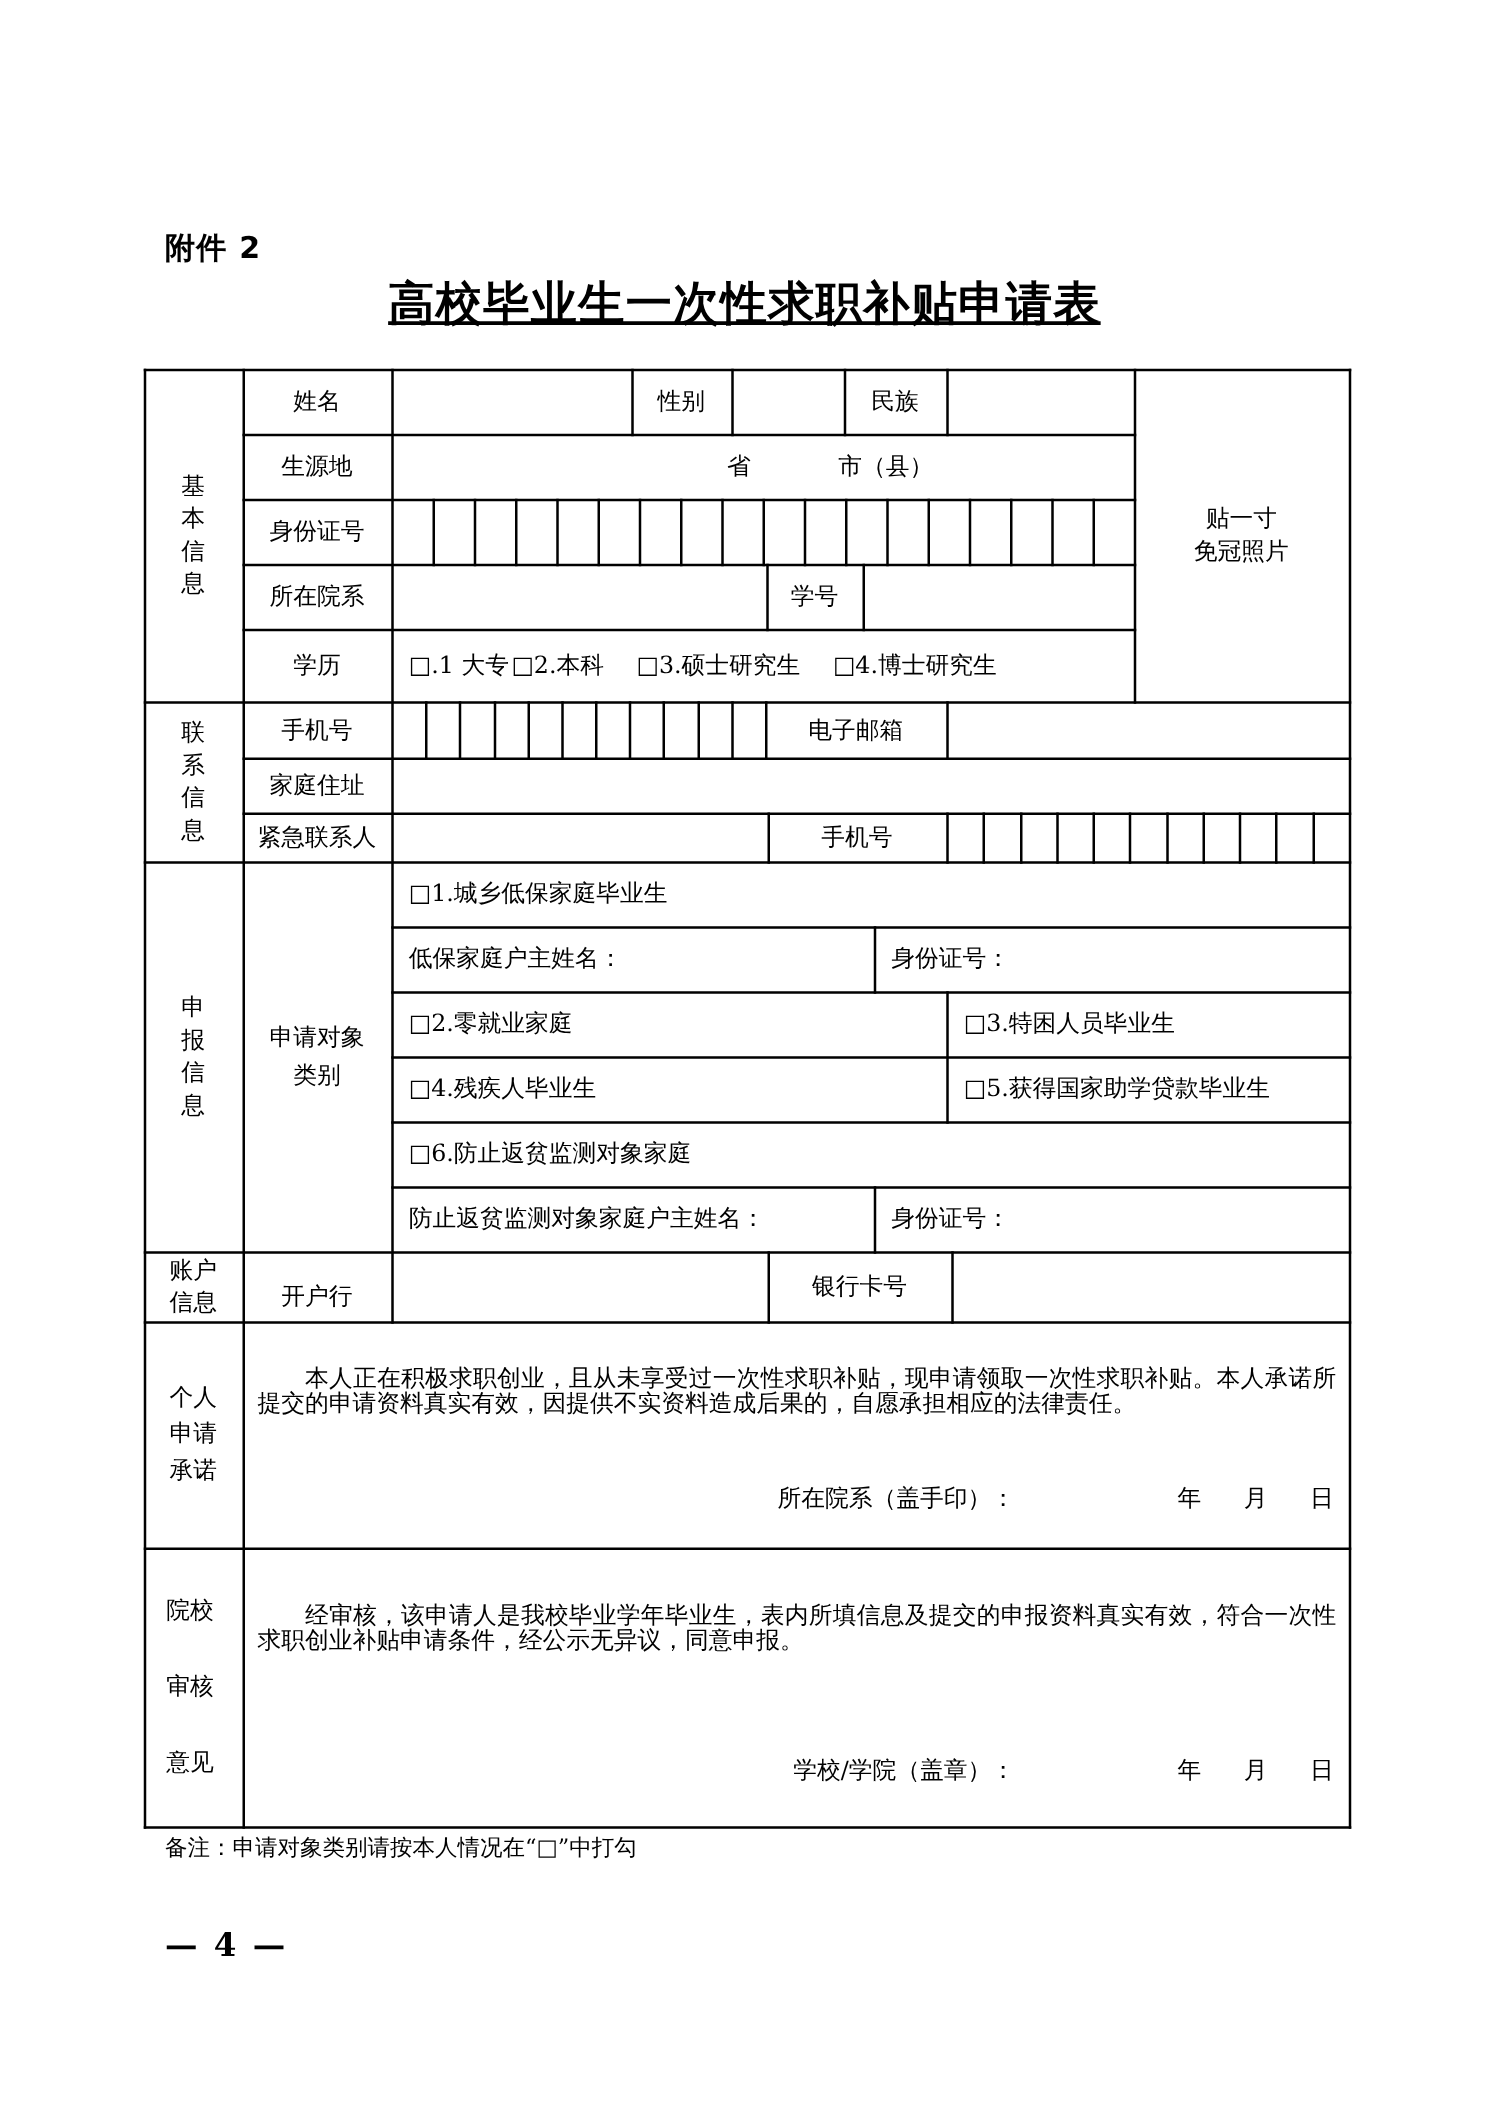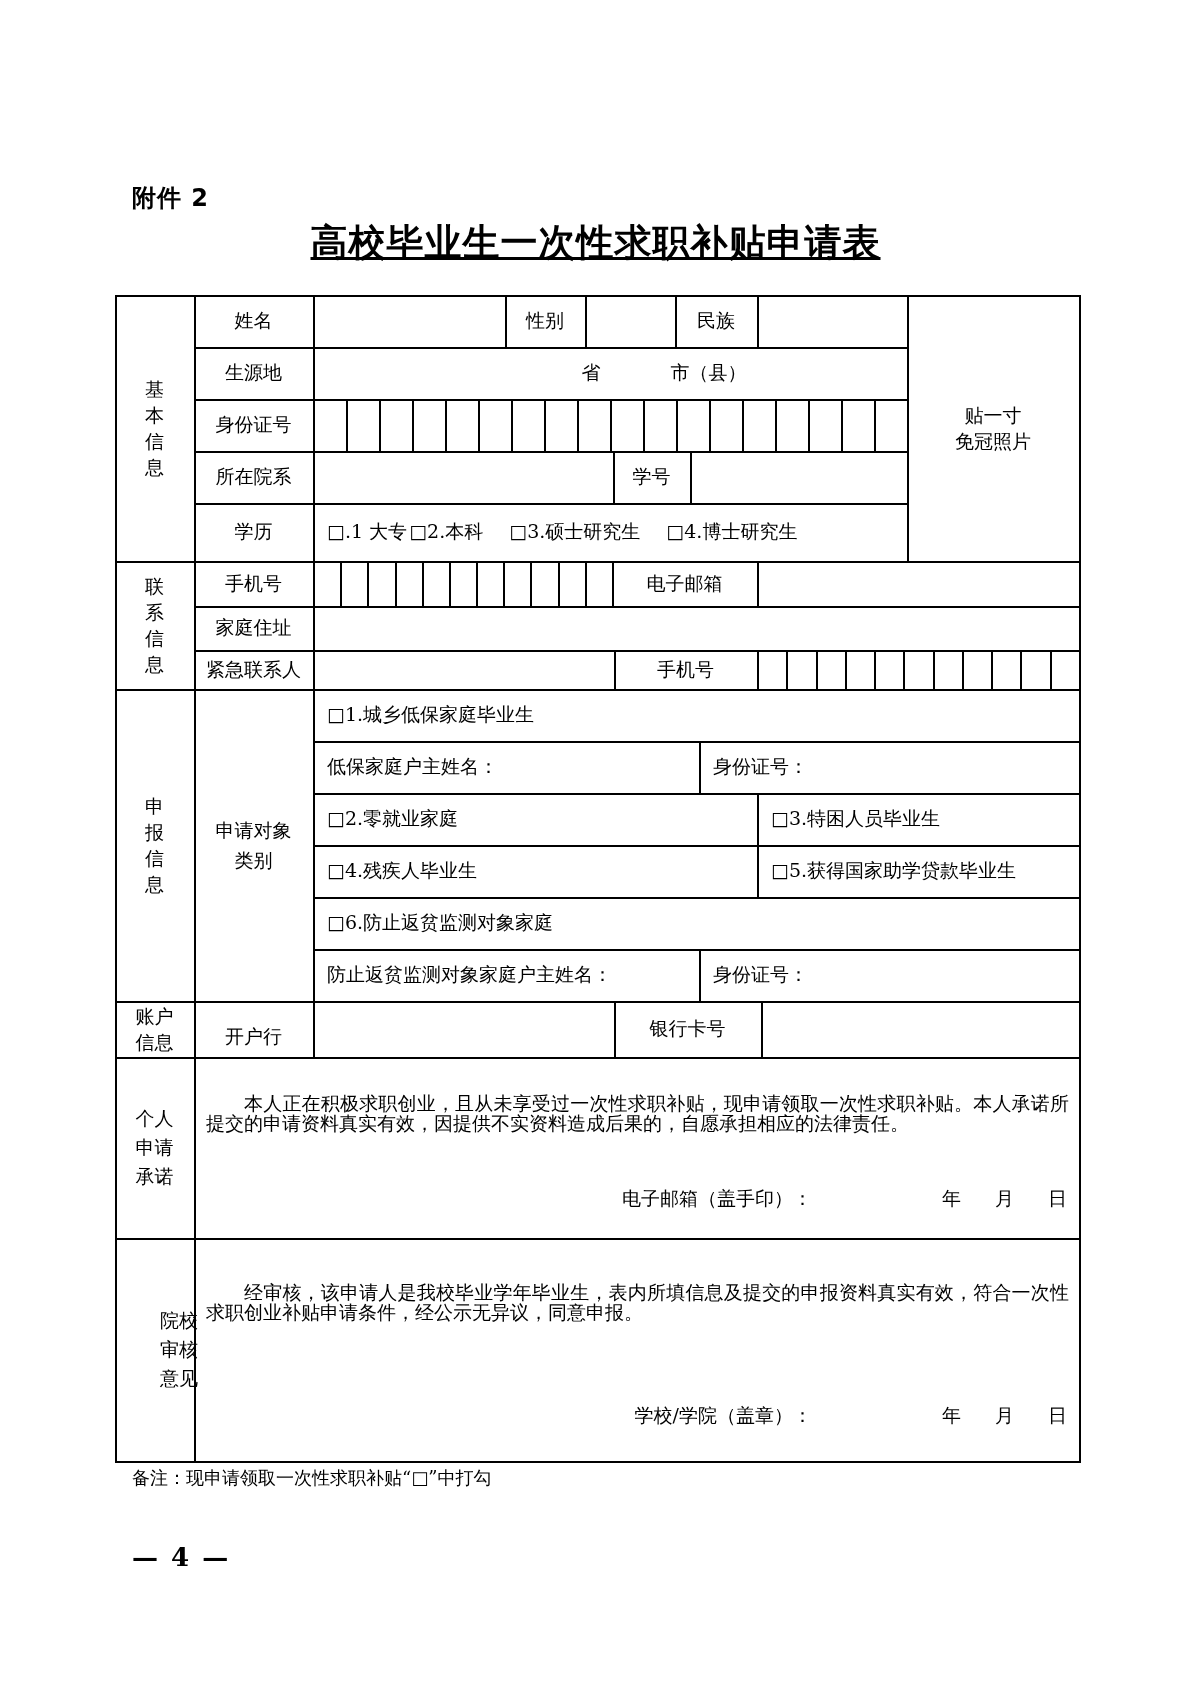--- a/index.html
+++ b/index.html
@@ -218,33 +218,33 @@
     <div class="ln v" style="left: 761px; top: 1001px; height: 57.5px;"></div>
     <div class="cell" style="left: 614px; top: 1001px; width: 147px; height: 56px;">银行卡号</div>
     <div class="cell" style="left: 761px; top: 1001px; width: 318px; height: 56px;"></div>
     <div class="cell vert" style="left: 115px; top: 1057px; width: 79px; height: 181px; line-height: 29px;">
       <span>个人</span>
       <span>申请</span>
       <span>承诺</span>
     </div>
     <div class="para" style="left: 206px; top: 1093px; width: 863px; text-indent: 2em;">本人正在积极求职创业，且从未享受过一次性求职补贴，现申请领取一次性求职补贴。本人承诺所提交的申请资料真实有效，因提供不实资料造成后果的，自愿承担相应的法律责任。</div>
     <div class="abs" style="left: 194px; width: 873px; top: 1186px; display: flex; justify-content: flex-end; font-size: 19px;">
-      <span style="margin-right: 130px;">电子邮箱（盖手印）：</span>
+      <span style="margin-right: 130px;">所在院系（盖手印）：</span>
       <span style="margin-left: 0px;">年</span>
       <span style="margin-left: 34px;">月</span>
       <span style="margin-left: 34px;">日</span>
     </div>
-    <div class="cell vert" style="left: 131px; top: 1238px; width: 96px; height: 223px; line-height: 29px;">
+    <div class="cell vert" style="left: 104px; top: 1238px; width: 96px; height: 223px; line-height: 29px; gap: 32px;">
       <span>院校</span>
       <span>审核</span>
       <span>意见</span>
     </div>
     <div class="para" style="left: 206px; top: 1282px; width: 863px; text-indent: 2em;">经审核，该申请人是我校毕业学年毕业生，表内所填信息及提交的申报资料真实有效，符合一次性求职创业补贴申请条件，经公示无异议，同意申报。</div>
     <div class="abs" style="left: 194px; width: 873px; top: 1403px; display: flex; justify-content: flex-end; font-size: 19px;">
       <span style="margin-right: 130px;">学校/学院（盖章）：</span>
       <span style="margin-left: 0px;">年</span>
       <span style="margin-left: 34px;">月</span>
       <span style="margin-left: 34px;">日</span>
     </div>
   </div>
 
-<div class="abs note">备注：现申请领取一次性求职补贴“□”中打勾</div>
+<div class="abs note">备注：申请对象类别请按本人情况在“□”中打勾</div>
 <div class="abs pageno">— 4 —</div>
 
 </body></html>

